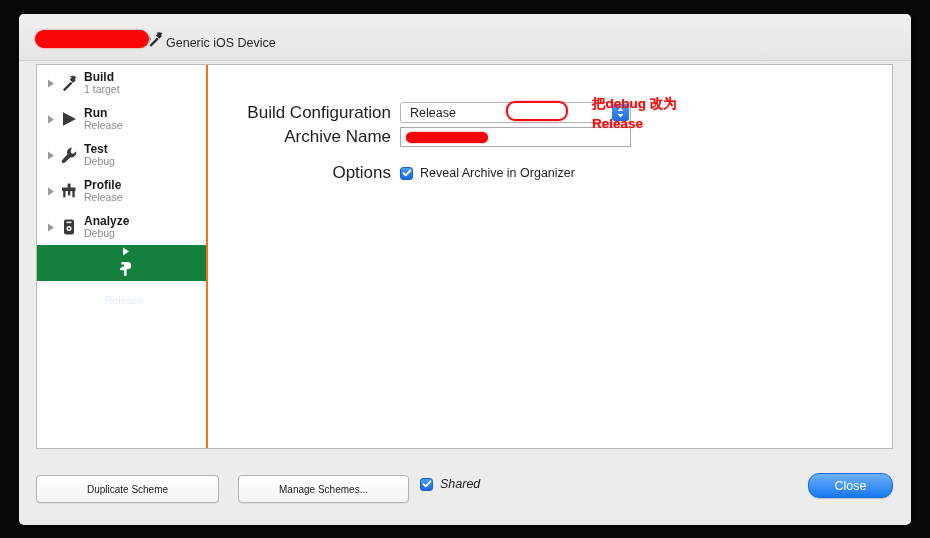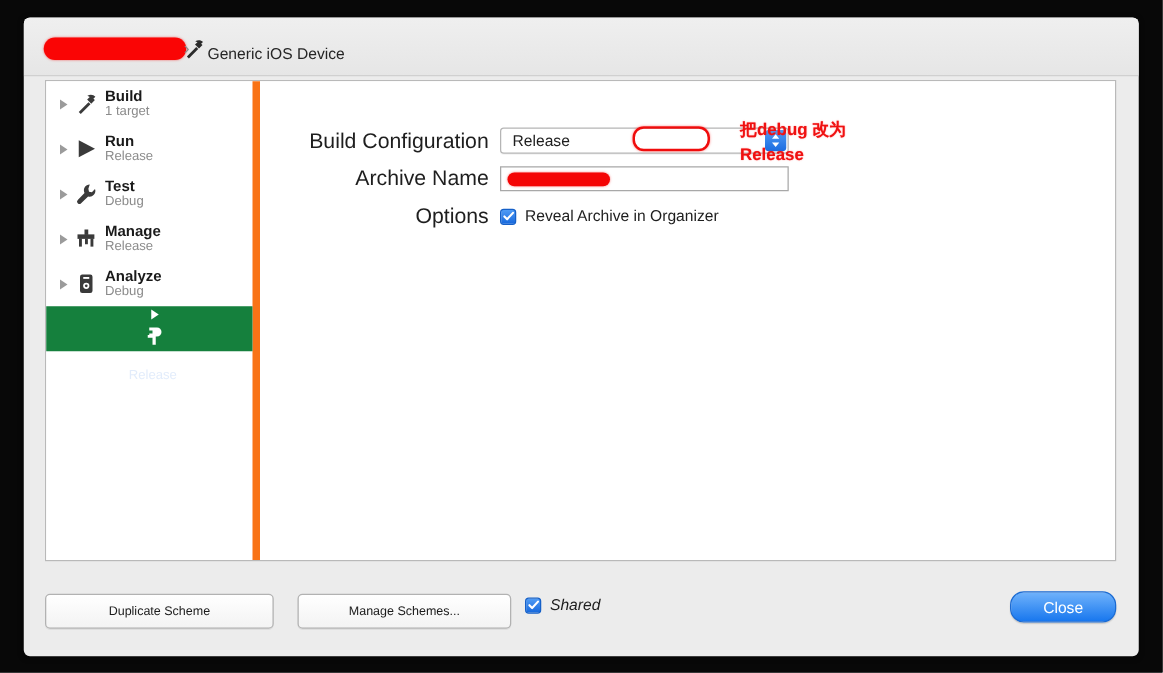--- a/index.html
+++ b/index.html
@@ -86,21 +86,21 @@
     height: 385px;
     background: #ffffff;
     border: 1px solid #b9b9b9;
     box-sizing: border-box;
   }
   .sidebar {
     position: absolute;
     left: 0; top: 0;
     width: 171px;
     height: 100%;
-    border-right: 6px solid #f97316;
+    border-right: 2px solid #f97316;
     box-sizing: border-box;
     background: #fff;
   }
   .sb-item {
     position: relative;
     height: 36px;
     padding-left: 8px;
     display: flex;
     align-items: center;
     box-sizing: border-box;
@@ -389,21 +389,21 @@
           <span class="sb-icon">
             <svg width="20" height="20" viewBox="0 0 20 20">
               <rect x="3" y="6.5" width="13.5" height="3.6" fill="#3a3a3a"></rect>
               <rect x="4.2" y="9.8" width="2.3" height="6.5" fill="#3a3a3a"></rect>
               <rect x="9" y="9.8" width="2.3" height="4.6" fill="#3a3a3a"></rect>
               <rect x="13.4" y="9.8" width="2.3" height="6.5" fill="#3a3a3a"></rect>
               <rect x="8.6" y="2.6" width="3.0" height="4.3" fill="#3a3a3a"></rect>
             </svg>
           </span>
           <span class="sb-text">
-            <span class="sb-title">Manage</span>
+            <span class="sb-title">Profile</span>
             <span class="sb-sub">Release</span>
           </span>
         </div>
 
         <div class="sb-item">
           <span class="sb-disc">
             <svg width="8" height="9" viewBox="0 0 8 9">
                 <path d="M1 0.5 L7 4.5 L1 8.5 Z" fill="#9b9b9b"></path>
               </svg>
           </span>
@@ -449,21 +449,21 @@
             <span class="popup-value">Release</span>
             <span class="popup-arrows">
               <svg width="9" height="13" viewBox="0 0 9 13">
                 <path d="M4.5 1.4 L7.4 5.0 L1.6 5.0 Z" fill="#ffffff"></path>
                 <path d="M4.5 11.6 L1.6 8.0 L7.4 8.0 Z" fill="#ffffff"></path>
               </svg>
             </span>
           </div>
         </div>
 
-        <div class="form-row" style="top:68px;">
+        <div class="form-row" style="top:62px;">
           <span class="row-label">Archive Name</span>
           <div class="textfield">
             <span class="name-redact"></span>
           </div>
         </div>
 
         <div class="form-row" style="top:98px;">
           <span class="row-label">Options</span>
           <span class="cbox">
             <svg width="10" height="10" viewBox="0 0 10 10">

